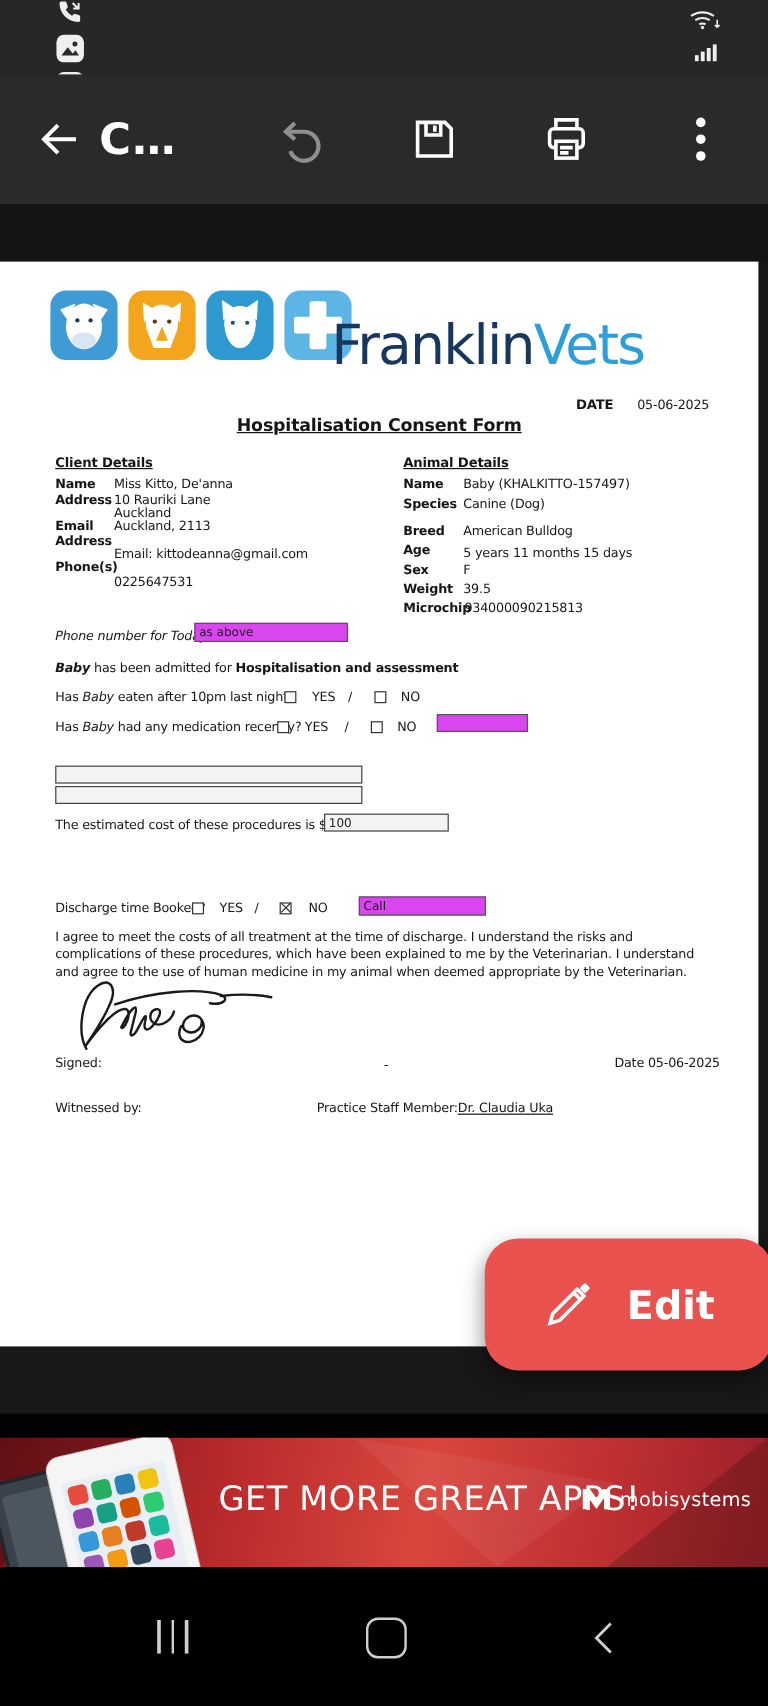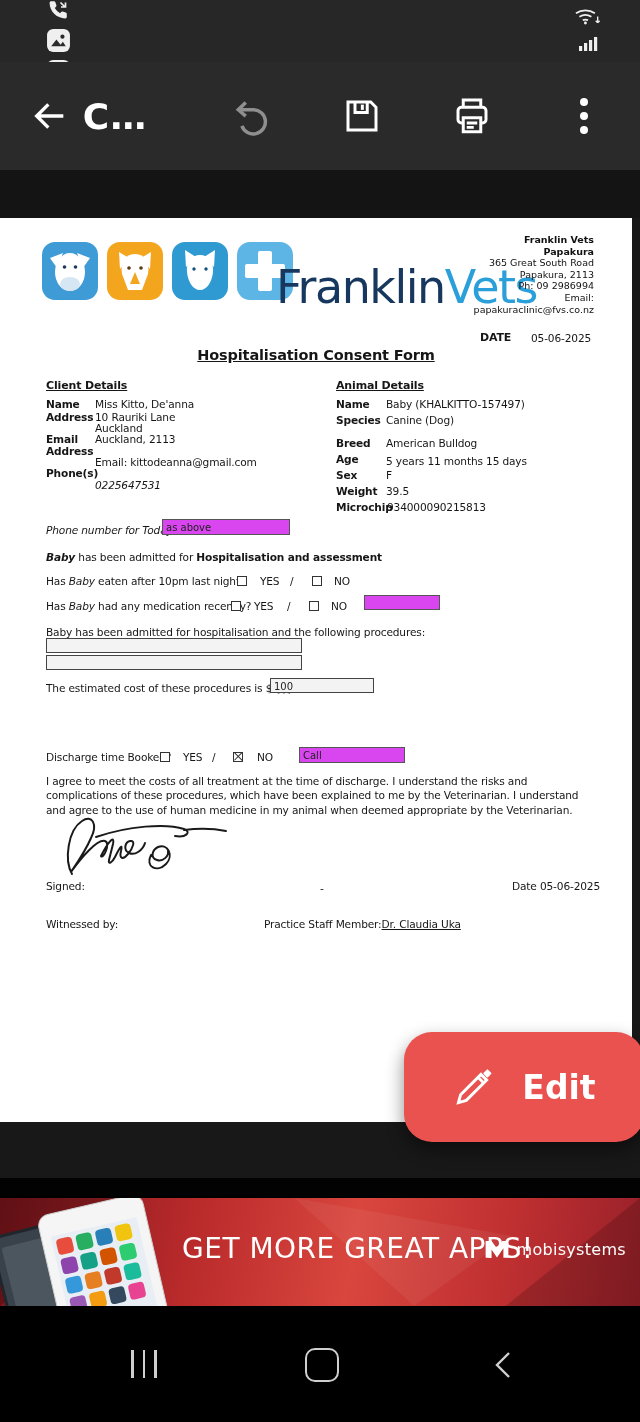--- a/index.html
+++ b/index.html
@@ -219,47 +219,38 @@
               <rect x="21" y="9" width="14" height="40" rx="2" fill="#fff"></rect>
               <rect x="8" y="22" width="40" height="14" rx="2" fill="#fff"></rect>
             </svg>
         </span>
       </div>
 
       <div class="brand">
         <span style="color:#17375e;">Franklin</span><span style="color:#2b9fd9;">Vets</span>
       </div>
 
-      <div class="clinic">
-        <div class="b">Franklin Vets</div>
-        <div class="b">Papakura</div>
-        <div>365 Great South Road</div>
-        <div>Papakura, 2113</div>
-        <div>Ph: 09 2986994</div>
-        <div>Email:</div>
-        <div>papakuraclinic@fvs.co.nz</div>
-      </div>
 
       <div class="d b" style="left:480px;top:114px;font-size:11px;">DATE</div>
       <div class="d" style="left:531px;top:114px;">05-06-2025</div>
 
       <div class="d" style="left:0;top:131px;width:632px;text-align:center;font-size:14.5px;font-weight:bold;text-decoration:underline;">Hospitalisation Consent Form</div>
 
       <div class="d hu" style="left:46px;top:162px;">Client Details</div>
       <div class="d b" style="left:46px;top:180px;">Name</div>
       <div class="d" style="left:95px;top:180px;">Miss Kitto, De'anna</div>
       <div class="d b" style="left:46px;top:193px;">Address</div>
       <div class="d" style="left:95px;top:193px;">10 Rauriki Lane</div>
       <div class="d" style="left:95px;top:204px;">Auckland</div>
       <div class="d b" style="left:46px;top:215px;">Email</div>
       <div class="d b" style="left:46px;top:227px;">Address</div>
       <div class="d" style="left:95px;top:215px;">Auckland, 2113</div>
       <div class="d" style="left:95px;top:238px;">Email: kittodeanna@gmail.com</div>
       <div class="d b" style="left:46px;top:249px;">Phone(s)</div>
-      <div class="d" style="left:95px;top:261px;font-style:italic;">0225647531</div>
+      <div class="d" style="left:95px;top:261px;">0225647531</div>
 
       <div class="d hu" style="left:336px;top:162px;">Animal Details</div>
       <div class="d b" style="left:336px;top:180px;">Name</div>
       <div class="d" style="left:386px;top:180px;">Baby (KHALKITTO-157497)</div>
       <div class="d b" style="left:336px;top:196px;">Species</div>
       <div class="d" style="left:386px;top:196px;">Canine (Dog)</div>
       <div class="d b" style="left:336px;top:219px;">Breed</div>
       <div class="d" style="left:386px;top:219px;">American Bulldog</div>
       <div class="d b" style="left:336px;top:235px;">Age</div>
       <div class="d" style="left:386px;top:237px;">5 years 11 months 15 days</div>
@@ -283,21 +274,20 @@
       <div class="d" style="left:334px;top:357px;">NO</div>
 
       <div class="d" style="left:46px;top:382px;"><span>Has </span><span class="i">Baby</span><span> had any medication recently?</span></div>
       <span class="cb" style="left:231px;top:383px;"></span>
       <div class="d" style="left:254px;top:382px;">YES</div>
       <div class="d" style="left:287px;top:382px;">/</div>
       <span class="cb" style="left:309px;top:383px;"></span>
       <div class="d" style="left:331px;top:382px;">NO</div>
       <div class="ibox" style="left:364px;top:377px;width:76px;height:15px;"></div>
 
-      <div class="d" style="left:46px;top:408px;">Baby has been admitted for hospitalisation and the following procedures:</div>
       <div class="ibox gbox" style="left:46px;top:420px;width:256px;height:15px;"></div>
       <div class="ibox gbox" style="left:46px;top:437px;width:256px;height:15px;"></div>
 
       <div class="d" style="left:46px;top:464px;"><span>The estimated cost of these procedures is $ </span><b>($)</b></div>
       <div class="ibox gbox" style="left:270px;top:460px;width:104px;height:15px;">100</div>
 
 
       <div class="d" style="left:46px;top:533px;">Discharge time Booked?</div>
       <span class="cb" style="left:160px;top:534px;"></span>
       <div class="d" style="left:183px;top:533px;">YES</div>

